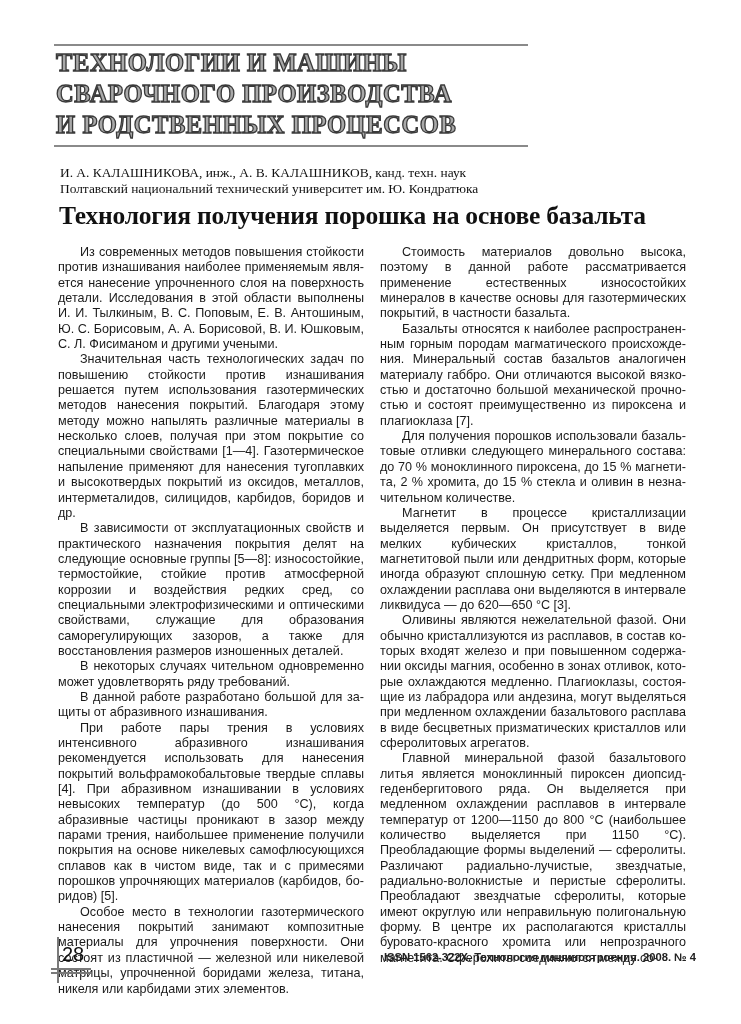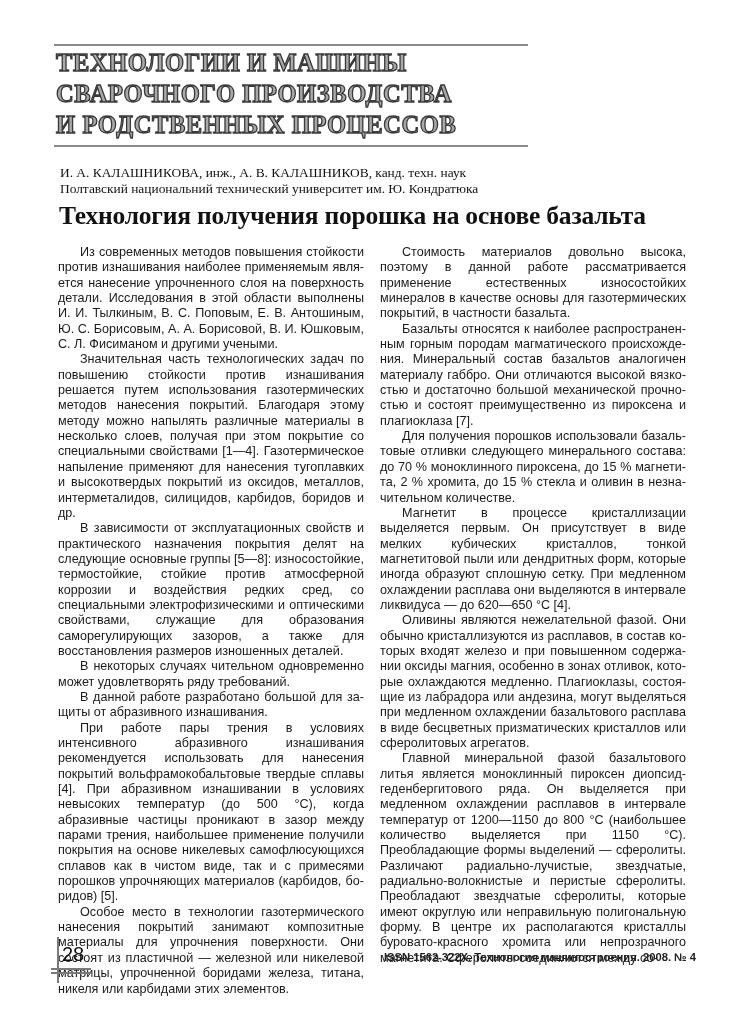--- a/index.html
+++ b/index.html
@@ -80,21 +80,21 @@
   <p>В некоторых случаях чительном одновременно может удовлетворять ряду требований.</p>
   <p>В данной работе разработано большой для за­щиты от абразивного изнашивания.</p>
   <p>При работе пары трения в условиях интенсивного абразивного изнашивания рекомендуется исполь­зовать для нанесения покрытий вольфрамокобаль­товые твердые сплавы [4]. При абразивном изнаши­вании в условиях невысоких температур (до 500 °C), когда абразивные частицы проникают в зазор меж­ду парами трения, наибольшее применение полу­чили покрытия на основе никелевых самофлюсую­щихся сплавов как в чистом виде, так и с примесями порошков упрочняющих материалов (карбидов, бо­ридов) [5].</p>
   <p>Особое место в технологии газотермического на­несения покрытий занимают композитные материа­лы для упрочнения поверхности. Они состоят из пластичной — железной или никелевой матрицы, упрочненной боридами железа, титана, никеля или карбидами этих элементов.</p>
 </div>
 
 <div class="col right">
   <p>Стоимость материалов довольно высока, поэто­му в данной работе рассматривается применение естественных износостойких минералов в качестве основы для газотермических покрытий, в частности базальта.</p>
   <p>Базальты относятся к наиболее распространен­ным горным породам магматического происхожде­ния. Минеральный состав базальтов аналогичен материалу габбро. Они отличаются высокой вязко­стью и достаточно большой механической прочно­стью и состоят преимущественно из пироксена и плагиоклаза [7].</p>
   <p>Для получения порошков использовали базаль­товые отливки следующего минерального состава: до 70 % моноклинного пироксена, до 15 % магнети­та, 2 % хромита, до 15 % стекла и оливин в незна­чительном количестве.</p>
-  <p>Магнетит в процессе кристаллизации выделяет­ся первым. Он присутствует в виде мелких кубиче­ских кристаллов, тонкой магнетитовой пыли или дендритных форм, которые иногда образуют сплош­ную сетку. При медленном охлаждении расплава они выделяются в интервале ликвидуса — до 620—650 °C [4].</p>
+  <p>Магнетит в процессе кристаллизации выделяет­ся первым. Он присутствует в виде мелких кубиче­ских кристаллов, тонкой магнетитовой пыли или дендритных форм, которые иногда образуют сплош­ную сетку. При медленном охлаждении расплава они выделяются в интервале ликвидуса — до 620—650 °C [3].</p>
   <p>Оливины являются нежелательной фазой. Они обычно кристаллизуются из расплавов, в состав ко­торых входят железо и при повышенном содержа­нии оксиды магния, особенно в зонах отливок, кото­рые охлаждаются медленно. Плагиоклазы, состоя­щие из лабрадора или андезина, могут выделяться при медленном охлаждении базальтового распла­ва в виде бесцветных призматических кристаллов или сферолитовых агрегатов.</p>
   <p>Главной минеральной фазой базальтового литья является моноклинный пироксен диопсид-геден­бергитового ряда. Он выделяется при медленном охлаждении расплавов в интервале температур от 1200—1150 до 800 °C (наибольшее количество выде­ляется при 1150 °C). Преобладающие формы выде­лений — сферолиты. Различают радиально-лучи­стые, звездчатые, радиально-волокнистые и перистые сферолиты. Преобладают звездчатые сферолиты, которые имеют округлую или неправильную поли­гональную форму. В центре их располагаются кри­сталлы буровато-красного хромита или непрозрач­ного магнетита. Сферолиты соединяются между со-</p>
 </div>
 
 <div class="pagemark-v"></div>
 <div class="pagemark-h1"></div>
 <div class="pagemark-h2"></div>
 <div class="page-number">28</div>
 <div class="footer">ISSN 1562-322X. Технология машиностроения. 2008. № 4</div>
 

